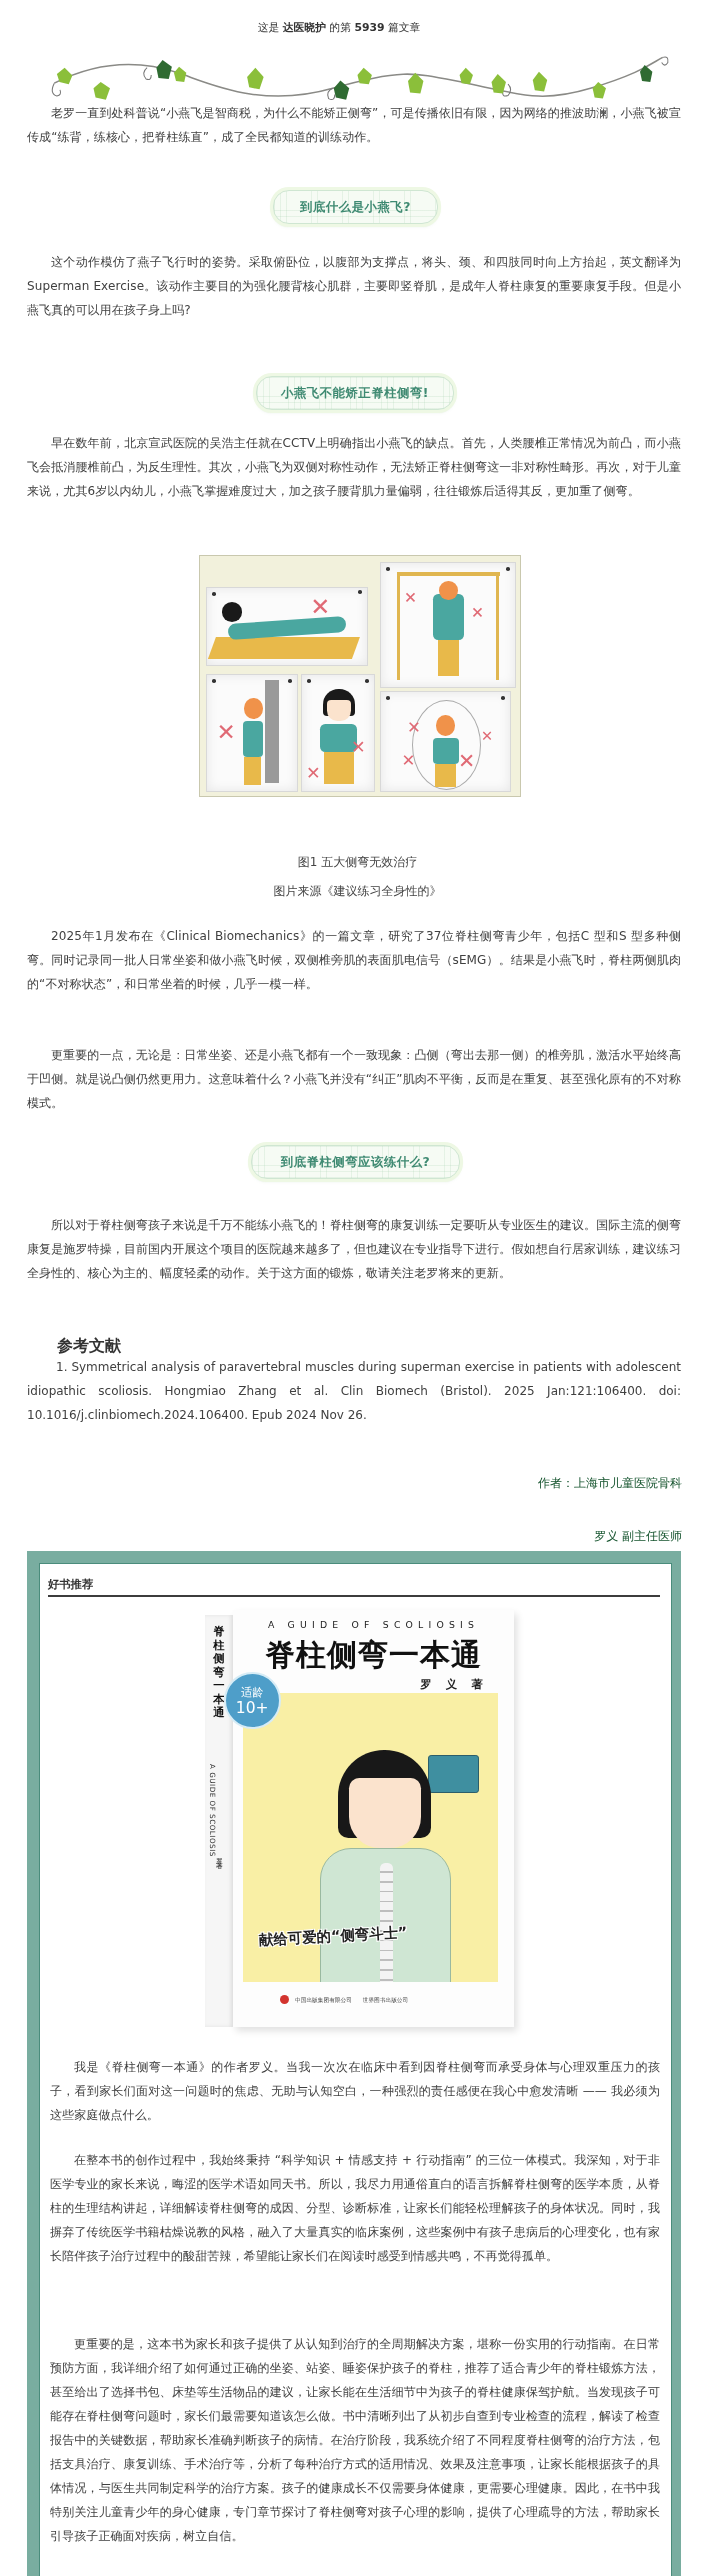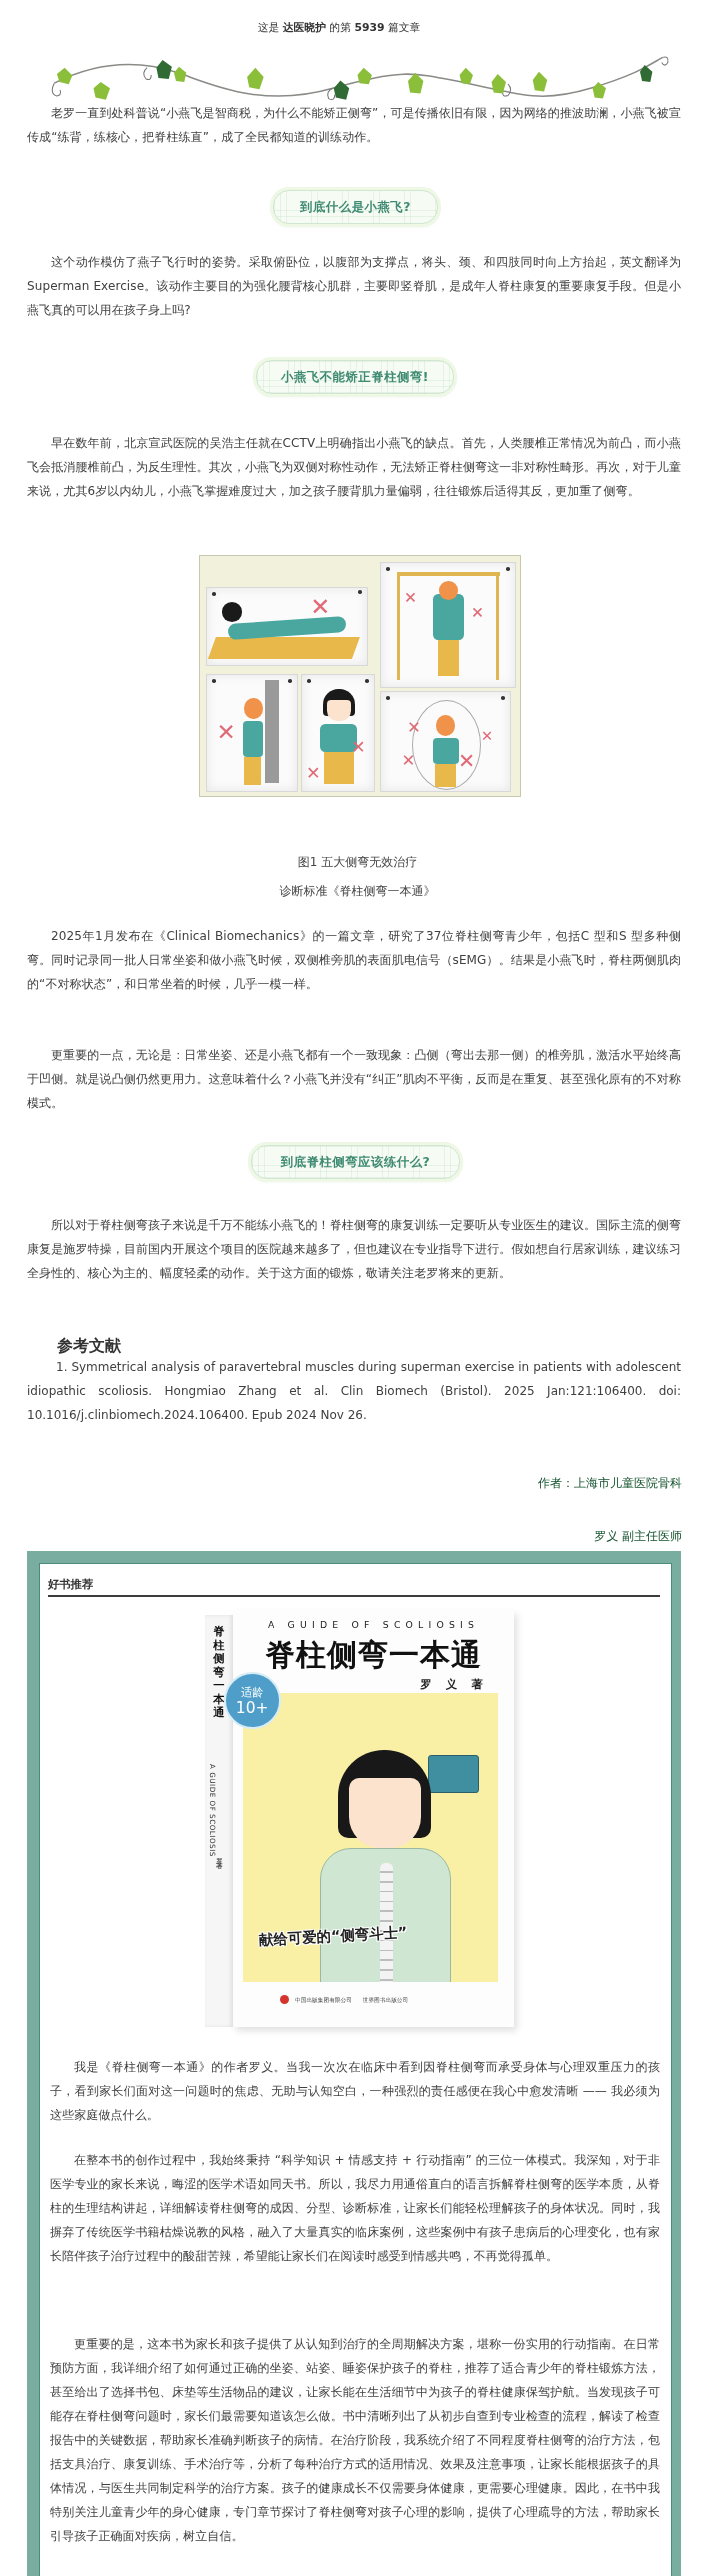--- a/index.html
+++ b/index.html
@@ -101,21 +101,21 @@
     <polygon points="1165,25 1180,38 1176,58 1160,56 1156,38"></polygon>
   </g>
 </svg>
 
 <div class="para" style="top:101px;">老罗一直到处科普说“小燕飞是智商税，为什么不能矫正侧弯”，可是传播依旧有限，因为网络的推波助澜，小燕飞被宣传成“练背，练核心，把脊柱练直”，成了全民都知道的训练动作。</div>
 
 <div class="pill" style="left:273px; top:182px; width:163px;margin-top:8px;">到底什么是小燕飞?</div>
 
 <div class="para" style="top:250px;">这个动作模仿了燕子飞行时的姿势。采取俯卧位，以腹部为支撑点，将头、颈、和四肢同时向上方抬起，英文翻译为Superman Exercise。该动作主要目的为强化腰背核心肌群，主要即竖脊肌，是成年人脊柱康复的重要康复手段。但是小燕飞真的可以用在孩子身上吗?</div>
 
-<div class="pill" style="left:256px; top:360px; width:196px;text-align:right;">小燕飞不能矫正脊柱侧弯!</div>
+<div class="pill" style="left:256px; top:376px; width:196px;text-align:right;">小燕飞不能矫正脊柱侧弯!</div>
 
 <div class="para" style="top:431px;">早在数年前，北京宣武医院的吴浩主任就在CCTV上明确指出小燕飞的缺点。首先，人类腰椎正常情况为前凸，而小燕飞会抵消腰椎前凸，为反生理性。其次，小燕飞为双侧对称性动作，无法矫正脊柱侧弯这一非对称性畸形。再次，对于儿童来说，尤其6岁以内幼儿，小燕飞掌握难度过大，加之孩子腰背肌力量偏弱，往往锻炼后适得其反，更加重了侧弯。</div>
 
 <div class="figure">
   <div class="panel" style="left:6.2px; top:31px; width:160px; height:77px;">
     <div class="pin" style="left:5.2px; top:4.1px;"></div>
       <div class="pin" style="right:5.2px; top:2.1px;"></div>
     <div style="position:absolute; left:5.2px; top:49px; width:144px; height:21.6px; background:#e8b94a; transform:skewX(-20deg);"></div>
     <div style="position:absolute; left:20.6px; top:32px; width:118px; height:15.5px; background:#4aa7a0; border-radius:7.7px; transform:rotate(-4deg);"></div>
     <div style="position:absolute; left:14.4px; top:14.4px; width:20.6px; height:19.6px; background:#1a1a1a; border-radius:50%;"></div>
@@ -160,21 +160,21 @@
     <div style="position:absolute; left:54px; top:72px; width:20.6px; height:23px; background:#e8b94a;"></div>
     <div style="position:absolute; left:55px; top:23px; width:18.5px; height:20.6px; background:#f0924a; border-radius:50%;"></div>
     <div class="xmark" style="left:26px; top:26px; font-size:16.5px;">✕</div>
     <div class="xmark" style="left:100px; top:36px; font-size:14.4px;">✕</div>
     <div class="xmark" style="left:20.6px; top:59px; font-size:16.5px;">✕</div>
     <div class="xmark" style="left:77px; top:57px; font-size:20.6px;">✕</div>
   </div>
 </div>
 
 <div class="caption" style="top:854px;">图1 五大侧弯无效治疗</div>
-<div class="caption" style="top:883px;">诊断标准《脊柱侧弯一本通》</div>
+<div class="caption" style="top:883px;">图片来源《建议练习全身性的》</div>
 
 <div class="para" style="top:924px;">2025年1月发布在《Clinical Biomechanics》的一篇文章，研究了37位脊柱侧弯青少年，包括C 型和S 型多种侧弯。同时记录同一批人日常坐姿和做小燕飞时候，双侧椎旁肌的表面肌电信号（sEMG）。结果是小燕飞时，脊柱两侧肌肉的“不对称状态”，和日常坐着的时候，几乎一模一样。</div>
 <div class="para" style="top:1043px;">更重要的一点，无论是：日常坐姿、还是小燕飞都有一个一致现象：凸侧（弯出去那一侧）的椎旁肌，激活水平始终高于凹侧。就是说凸侧仍然更用力。这意味着什么？小燕飞并没有“纠正”肌肉不平衡，反而是在重复、甚至强化原有的不对称模式。</div>
 
 <div class="pill" style="left:251px; top:1145px; width:207px;">到底脊柱侧弯应该练什么?</div>
 
 <div class="para" style="top:1213px;">所以对于脊柱侧弯孩子来说是千万不能练小燕飞的！脊柱侧弯的康复训练一定要听从专业医生的建议。国际主流的侧弯康复是施罗特操，目前国内开展这个项目的医院越来越多了，但也建议在专业指导下进行。假如想自行居家训练，建议练习全身性的、核心为主的、幅度轻柔的动作。关于这方面的锻炼，敬请关注老罗将来的更新。</div>
 
 <div class="refhead">参考文献</div>
 <div class="ref" style="top:1355px;">1. Symmetrical analysis of paravertebral muscles during superman exercise in patients with adolescent idiopathic scoliosis. Hongmiao Zhang et al. Clin Biomech (Bristol). 2025 Jan:121:106400. doi: 10.1016/j.clinbiomech.2024.106400. Epub 2024 Nov 26.</div>

